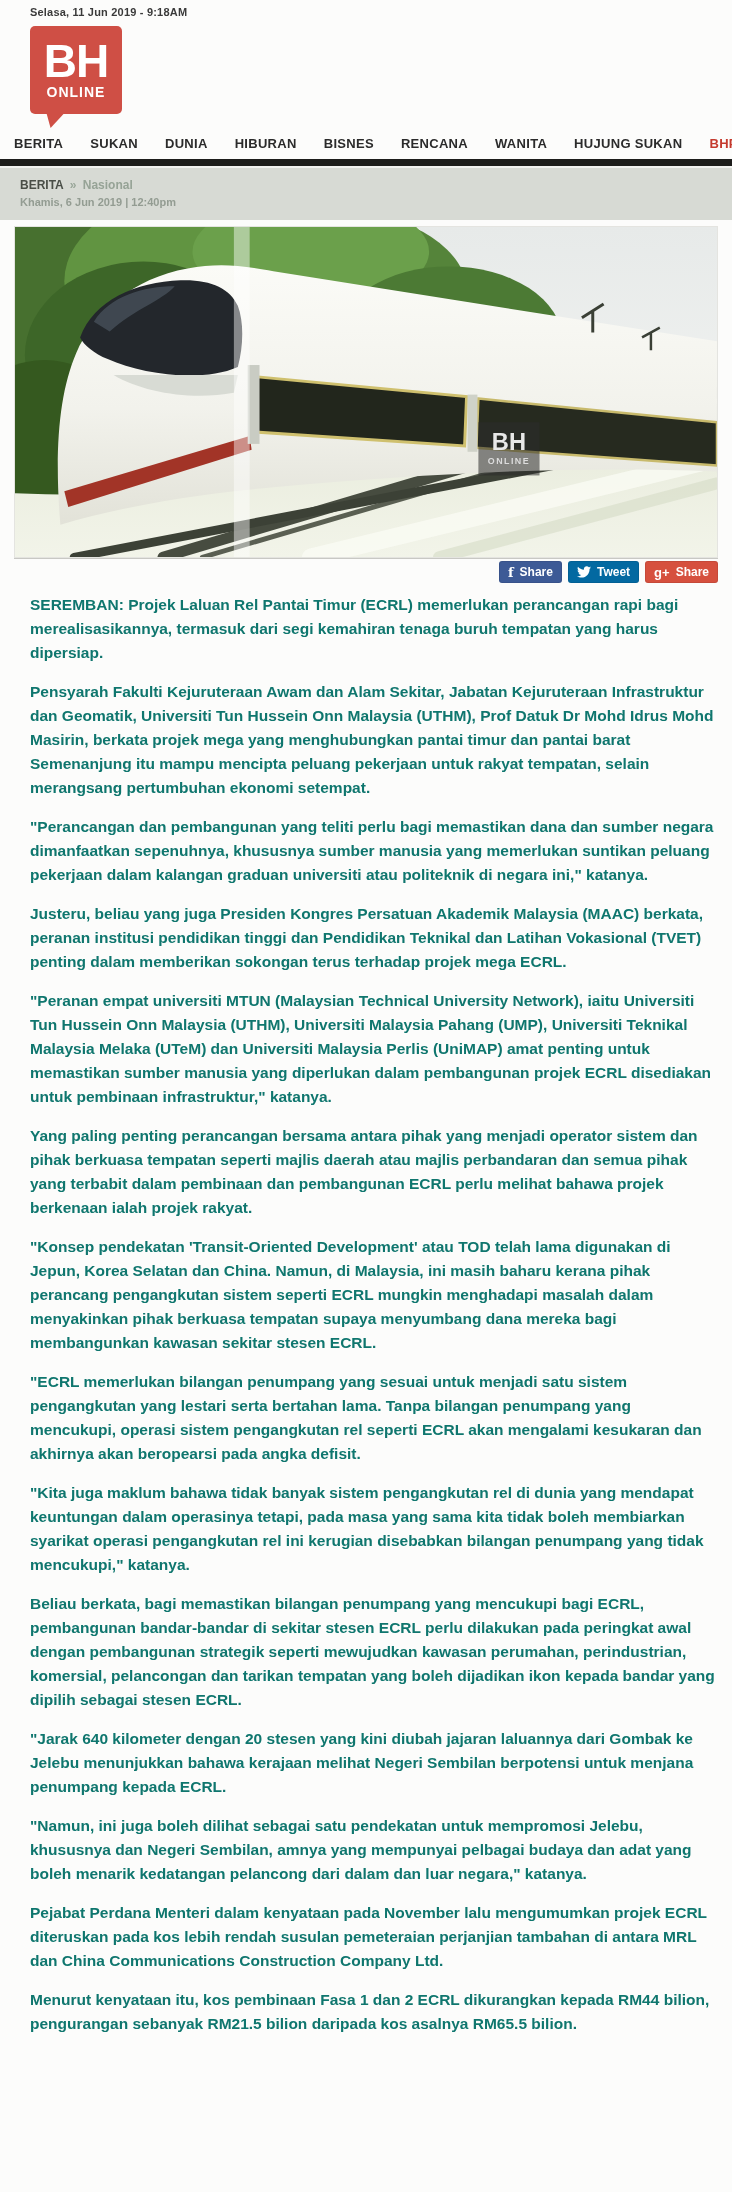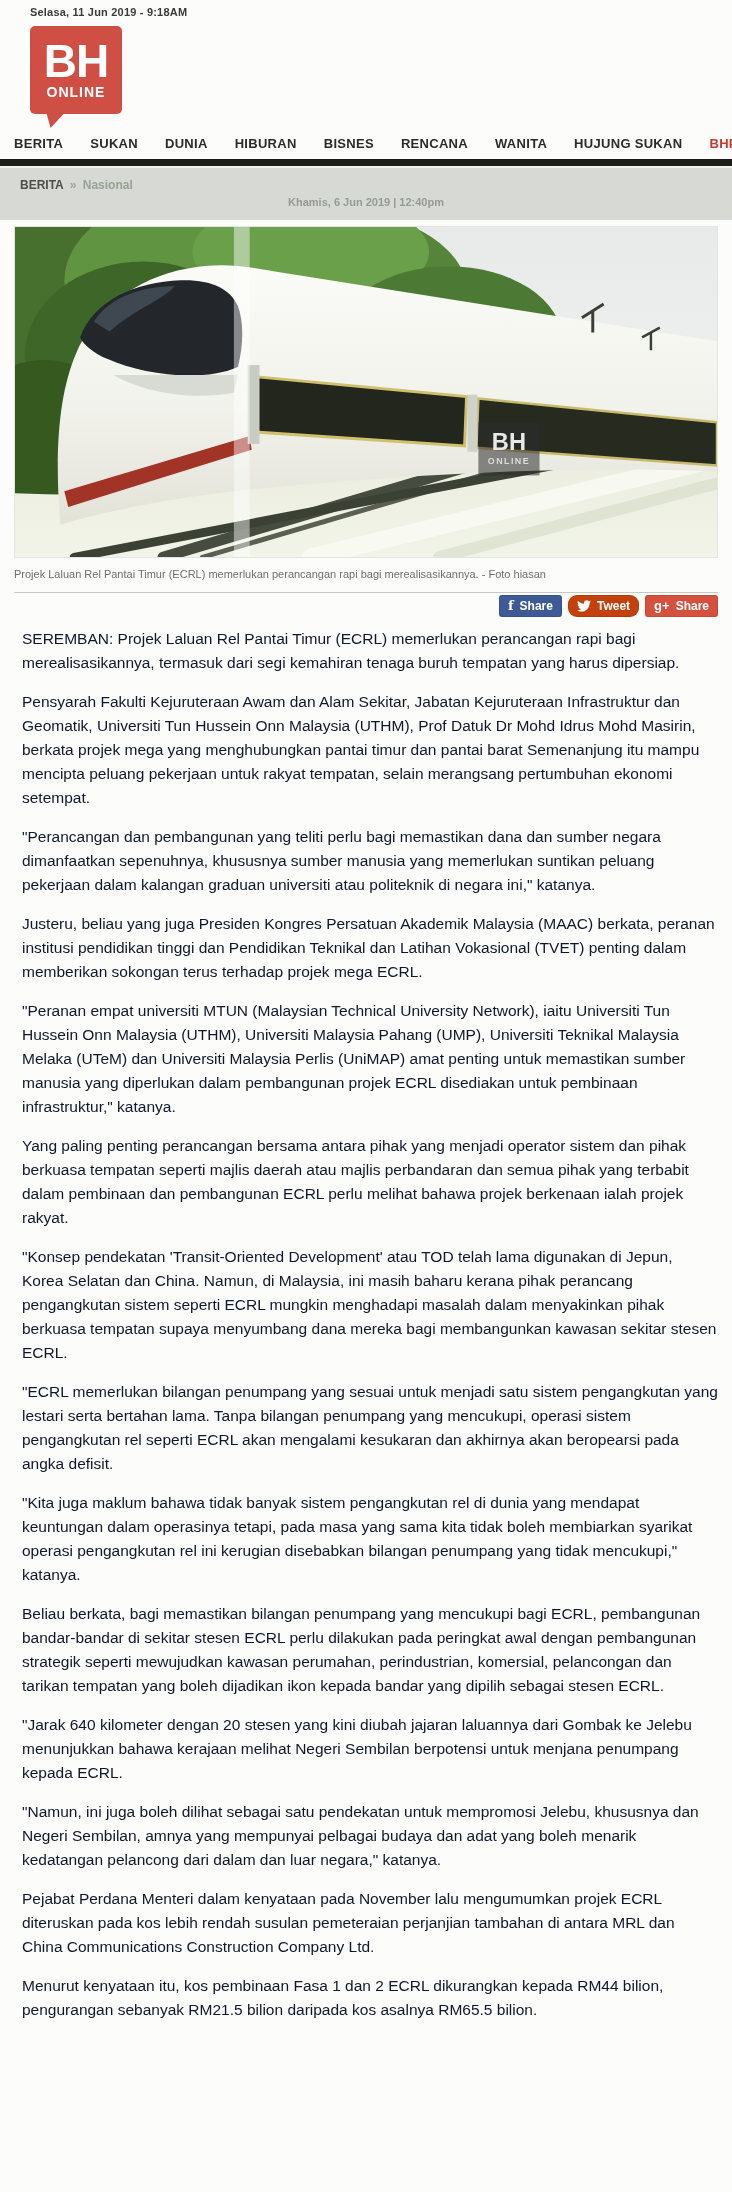--- a/index.html
+++ b/index.html
@@ -18,40 +18,40 @@
   nav.mainnav{display:flex;align-items:center;gap:27px;padding:22px 14px 8px 14px;flex-wrap:nowrap;}
   .nav-item{font-size:13px;font-weight:bold;color:#2b2b2b;letter-spacing:.3px;white-space:nowrap;cursor:pointer;}
   .nav-item.accent{color:#c43a2e;}
 
   .black-rule{height:7px;background:#1d1d1b;width:100%;}
   .crumb-bar{background:#d7dad4;padding:10px 20px 12px 20px;border-top:2px solid #f2f2f0;}
   .crumb-line{font-size:12px;font-weight:bold;}
   .crumb-section{color:#4a4f48;}
   .crumb-sep{color:#9aa79a;padding:0 3px;}
   .crumb-sub{color:#96a396;}
-  .crumb-date{font-size:11px;font-weight:bold;color:#939c92;margin-top:4px;text-align:center;}
+  .crumb-date{font-size:11px;font-weight:bold;color:#939c92;margin-top:4px;}
 
   
   .article{padding:0 14px;}
   .photo-wrap{margin-top:6px;border:1px solid #e4e4e0;line-height:0;}
   .photo-wrap svg{width:100%;height:auto;display:block;}
   .caption{font-size:11px;color:#6e6e6a;padding:9px 0 10px 0;line-height:1.3;}
   .divider{border-bottom:1px solid #c8c8c4;}
   h1.headline{font-size:29px;font-weight:400;color:#3c3c3c;letter-spacing:-.4px;margin:24px 0 10px 0;line-height:1.15;}
 
   .share-row{display:flex;justify-content:flex-end;gap:6px;margin:2px 0 10px 0;}
   .share-btn{display:flex;align-items:center;gap:6px;height:22px;padding:0 9px;border-radius:3px;color:#fff;font-size:12px;font-weight:bold;cursor:pointer;box-shadow:0 0 0 1px rgba(0,0,0,.08) inset;}
   .share-btn.fb{background:#3d5a96;}
-  .share-btn.tw{background:#c2410c;border-radius:9px;}
+  .share-btn.tw{background:#0369a1;}
   .share-btn.gp{background:#d6503e;}
   .share-icon{font-size:13px;font-weight:bold;line-height:1;font-family:"DejaVu Serif",serif;}
   .share-icon.sans{font-family:"Liberation Sans",sans-serif;}
   .share-btn svg{width:14px;height:12px;}
 
-  .body-text p{font-size:15.5px;line-height:24px;color:#0f172a;margin:0 0 15px 8px;}
+  .body-text p{font-size:15.5px;line-height:24px;color:#0f766e;margin:0 0 15px 16px;font-weight:bold;}
 </style>
 </head>
 <body>
 
 <div class="page">
 
   <div class="top">
     <div class="timestamp">Selasa, 11 Jun 2019 - 9:18AM</div>
     <div class="logo">
       <div class="logo-box">
@@ -146,21 +146,20 @@
         </g>
 
         <g>
           <rect x="470" y="198" width="62" height="54" fill="#2c2c2c" opacity=".55"></rect>
           <text x="501" y="226" text-anchor="middle" font-family="Liberation Sans, sans-serif" font-size="24" font-weight="bold" fill="#e8e8e8">BH</text>
           <text x="501" y="240" text-anchor="middle" font-family="Liberation Sans, sans-serif" font-size="9" font-weight="bold" letter-spacing="1.5" fill="#dcdcdc">ONLINE</text>
         </g>
       </svg>
     </div>
 
-    <div class="caption">Projek Laluan Rel Pantai Timur (ECRL) memerlukan perancangan rapi bagi merealisasikannya. - Foto hiasan</div>
     <div class="divider"></div>
 
 
     <div class="share-row">
       <div class="share-btn fb">
         <span class="share-icon">f</span>
         <span>Share</span>
       </div>
       <div class="share-btn tw">
         <svg viewBox="0 0 24 20">

